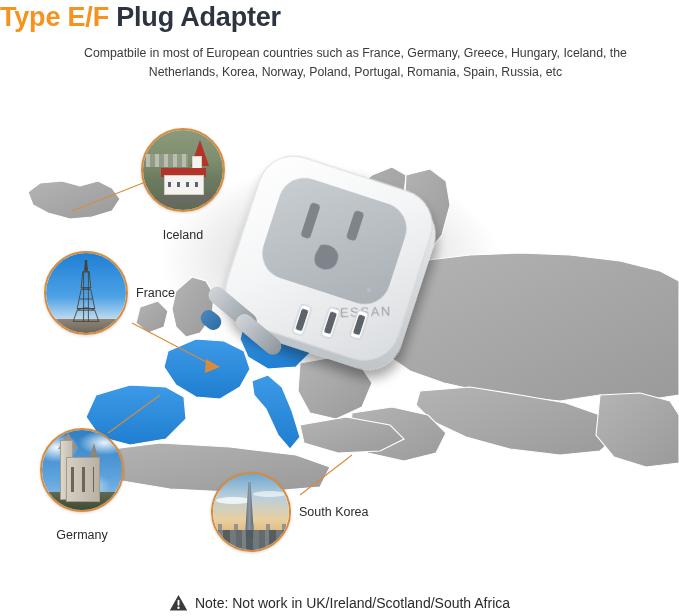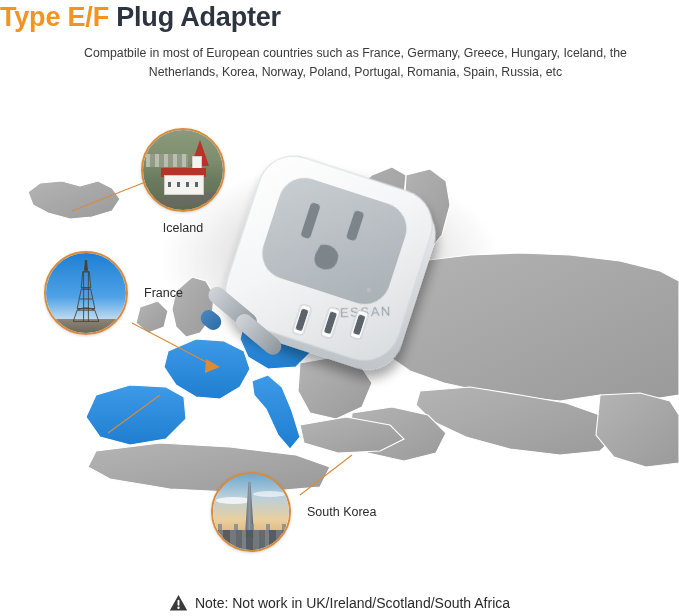--- a/index.html
+++ b/index.html
@@ -37,22 +37,22 @@
     border-radius:50%;
     border:2.5px solid #D98B3A;
     overflow:hidden;
     position:relative;
     box-shadow:0 1px 3px rgba(0,0,0,.18);
   }
   .circ .photo { position:absolute; inset:0; }
   .clabel {
     position:absolute; color:#2b2b2b; font-size:12.5px; white-space:nowrap;
   }
-  .clabel.below { width:100%; text-align:center; top:100%; margin-top:9px; left:0; }
-  .clabel.right { left:100%; margin-left:16px; top:50%; transform:translateY(-50%); }
+  .clabel.below { width:100%; text-align:center; top:100%; margin-top:16px; left:0; }
+  .clabel.right { left:100%; margin-left:8px; top:50%; transform:translateY(-50%); }
 
   
   .ph-iceland {
     background:
       linear-gradient(#8a9a7a 0%, #7d8d6e 38%, #6d7c60 60%, #5d6b52 100%);
   }
   .ph-iceland .road {
     position:absolute; left:-10%; bottom:6%; width:130%; height:13%;
     background:#6a6a63; transform:rotate(-6deg); opacity:.85;
   }
@@ -271,20 +271,32 @@
               <line x1="17" y1="16" x2="17" y2="78"></line>
               <line x1="23" y1="16" x2="23" y2="78"></line>
             </g>
           </svg>
         </div>
       </div>
     </div>
     <div class="clabel right">France</div>
   </div>
 
+  <div class="callout" style="left:40px; top:428px;">
+    <div class="circ" style="width:84px;height:84px;">
+      <div class="photo ph-germany">
+        <div class="rock"></div>
+        <div class="cst-cap"></div>
+        <div class="cst-tower"></div>
+        <div class="cst-spire"></div>
+        <div class="cst-main"></div>
+      </div>
+    </div>
+    <div class="clabel below">Germany</div>
+  </div>
 
   <div class="callout" style="left:211px; top:472px;">
     <div class="circ" style="width:80px;height:80px;">
       <div class="photo ph-korea">
         <div class="cloud2"></div>
         <div class="cloud1"></div>
         <div class="lotte"></div>
         <div class="city2"></div>
         <div class="city"></div>
       </div>

